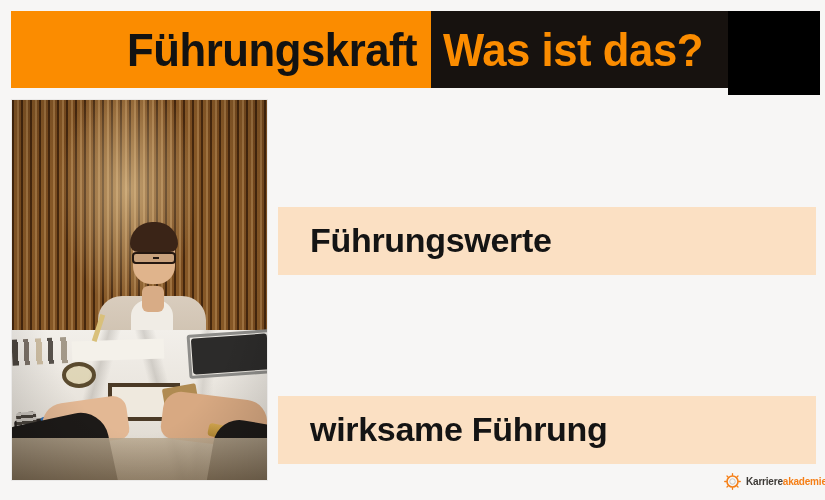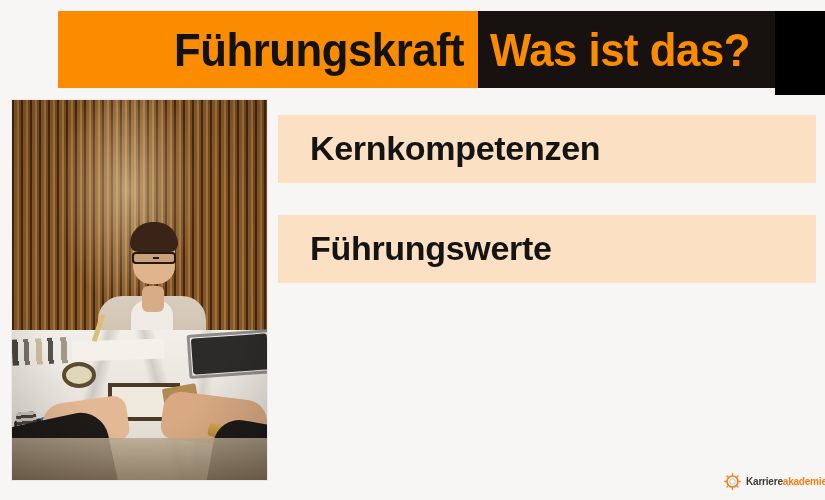--- a/index.html
+++ b/index.html
@@ -20,21 +20,20 @@
     background: #f7f6f5;
   }
 
   
   #header {
     position: absolute;
     left: 11px;
     top: 11px;
     width: 723px;
     height: 84px;
-    margin-left: 47px;
   }
   .hdr-black-tail {
     position: absolute;
     left: 717px;
     top: 0px;
     width: 92px;
     height: 84px;
     background: #000000;
   }
   .hdr-orange {
@@ -338,21 +337,21 @@
     height: 68px;
     line-height: 66px;
     font-size: 34px;
     font-weight: bold;
     color: #141414;
     font-family: "Liberation Sans", sans-serif;
     letter-spacing: -0.3px;
     white-space: nowrap;
   }
   #bar-0 { top: 115px; }
-  #bar-1 { top: 215px; text-decoration: underline; }
+  #bar-1 { top: 207px; text-decoration: underline; }
   #bar-2 { top: 302px; }
   #bar-3 { top: 396px; }
 
   
   #logo {
     position: absolute;
     left: 724px;
     top: 471px;
     height: 20px;
     display: flex;
@@ -418,25 +417,25 @@
     <div class="ph-hand-l"></div>
     <div class="ph-sleeve-l"></div>
     <div class="ph-hand-r"></div>
     <div class="ph-watch"></div>
     <div class="ph-sleeve-r"></div>
 
     <div class="ph-table-front"></div>
     <div class="ph-vignette"></div>
   </div>
 
-  <div class="bar" id="bar-0">
-    <span class="bar-label">Kernkompetenzen</span>
-  </div>
   <div class="bar" id="bar-1">
     <span class="bar-label">Führungswerte</span>
+  </div>
+  <div class="bar" id="bar-3">
+    <span class="bar-label">wirksame Führung</span>
   </div>
 
   <div id="logo">
     <svg id="logo-mark" viewBox="0 0 34 34">
       <circle cx="17" cy="17" r="11" fill="none" stroke="#f57f17" stroke-width="3.2"></circle>
       <circle cx="17" cy="17" r="5.5" fill="none" stroke="#bdb9b3" stroke-width="1.6"></circle>
       <g stroke="#f57f17" stroke-width="2.6" stroke-linecap="round">
         <line x1="17" y1="1.5" x2="17" y2="4.5"></line>
         <line x1="17" y1="29.5" x2="17" y2="32.5"></line>
         <line x1="1.5" y1="17" x2="4.5" y2="17"></line>

